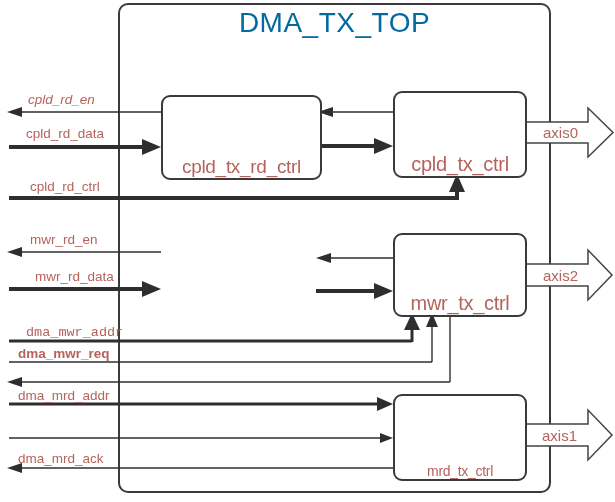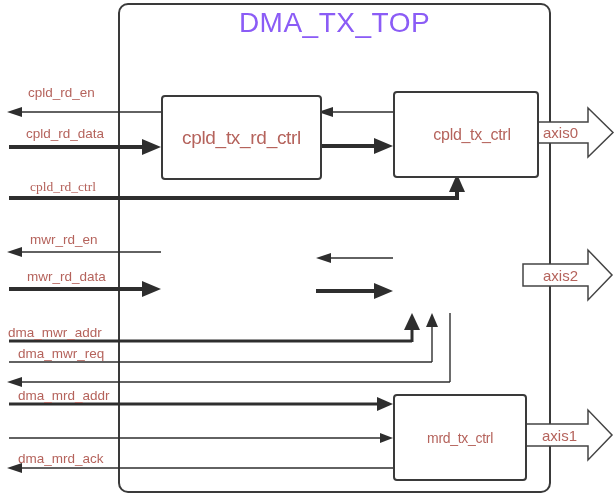--- a/index.html
+++ b/index.html
@@ -8,30 +8,30 @@
     background:#ffffff; overflow:hidden;
     font-family:"Liberation Sans", sans-serif;
   }
   #layer-svg { position:absolute; left:0; top:0; z-index:2; }
   .bigbox {
     position:absolute; left:118px; top:3px; width:429px; height:486px;
     border:2px solid #3a3a3a; border-radius:10px; background:#ffffff; z-index:1;
   }
   .title {
     position:absolute; left:118px; top:7px; width:433px; z-index:4;
-    text-align:center; font-size:28px; color:#8b5cf6; letter-spacing:0.5px;
+    text-align:center; font-size:28px; color:#0369a1; letter-spacing:0.5px;
   }
   .block {
     position:absolute; z-index:3; background:#ffffff;
-    border:2px solid #3a3a3a; border-radius:4px;
-    display:flex; align-items:center; justify-content:center;
+    border:2px solid #3a3a3a; border-radius:9px;
+    display:flex; align-items:flex-end; justify-content:center;
     color:#b5635c; white-space:nowrap;
   }
   .blk-cpld-rd { left:161px; top:95px;  width:157px; height:81px; font-size:19px; letter-spacing:-0.3px; }
-  .blk-cpld    { left:393px; top:91px;  width:130px; height:83px; font-size:16px; letter-spacing:-0.3px;padding-left:12px; }
+  .blk-cpld    { left:393px; top:91px;  width:130px; height:83px; font-size:20px; letter-spacing:-0.3px; }
   .blk-mwr-rd  { left:161px; top:235px; width:155px; height:81px; font-size:19px; letter-spacing:-0.3px; }
   .blk-mwr     { left:393px; top:233px; width:130px; height:80px; font-size:20px; letter-spacing:-0.3px; }
   .blk-mrd     { left:393px; top:394px; width:130px; height:83px; font-size:14px; letter-spacing:-0.3px; }
   .sig {
     position:absolute; z-index:4; font-size:13.5px; color:#b5635c; white-space:nowrap;
   }
   .axis-label {
     position:absolute; z-index:4; font-size:15px; color:#b5635c; white-space:nowrap;
   }
 </style>
@@ -116,31 +116,34 @@
   </svg>
 
   <div class="title">DMA_TX_TOP</div>
 
   <div class="block blk-cpld-rd">
     <span>cpld_tx_rd_ctrl</span>
   </div>
   <div class="block blk-cpld">
     <span>cpld_tx_ctrl</span>
   </div>
+  <div class="block blk-mwr">
+    <span>mwr_tx_ctrl</span>
+  </div>
   <div class="block blk-mrd">
     <span>mrd_tx_ctrl</span>
   </div>
 
-  <span class="sig" style="left:28px; top:85px;">cpld_rd_en</span>
+  <span class="sig" style="left:28px; top:92px;font-style:italic;">cpld_rd_en</span>
   <span class="sig" style="left:26px; top:126px;">cpld_rd_data</span>
-  <span class="sig" style="left:30px; top:179px;font-family:Liberation Serif, serif;">cpld_rd_ctrl</span>
+  <span class="sig" style="left:30px; top:179px;">cpld_rd_ctrl</span>
   <span class="sig" style="left:30px; top:232px;">mwr_rd_en</span>
-  <span class="sig" style="left:27px; top:269px;text-align:center;">mwr_rd_data</span>
-  <span class="sig" style="left:8px; top:325px;">dma_mwr_addr</span>
-  <span class="sig" style="left:18px; top:346px;">dma_mwr_req</span>
+  <span class="sig" style="left:35px; top:269px;text-align:center;">mwr_rd_data</span>
+  <span class="sig" style="left:26px; top:325px;font-family:Liberation Mono, monospace;">dma_mwr_addr</span>
+  <span class="sig" style="left:18px; top:346px;font-weight:bold;">dma_mwr_req</span>
   <span class="sig" style="left:18px; top:388px;">dma_mrd_addr</span>
   <span class="sig" style="left:18px; top:451px;">dma_mrd_ack</span>
 
   <span class="axis-label" style="left:543px; top:124px;">axis0</span>
   <span class="axis-label" style="left:543px; top:267px;">axis2</span>
   <span class="axis-label" style="left:542px; top:427px;">axis1</span>
 
 </div>
 
 </body></html>

